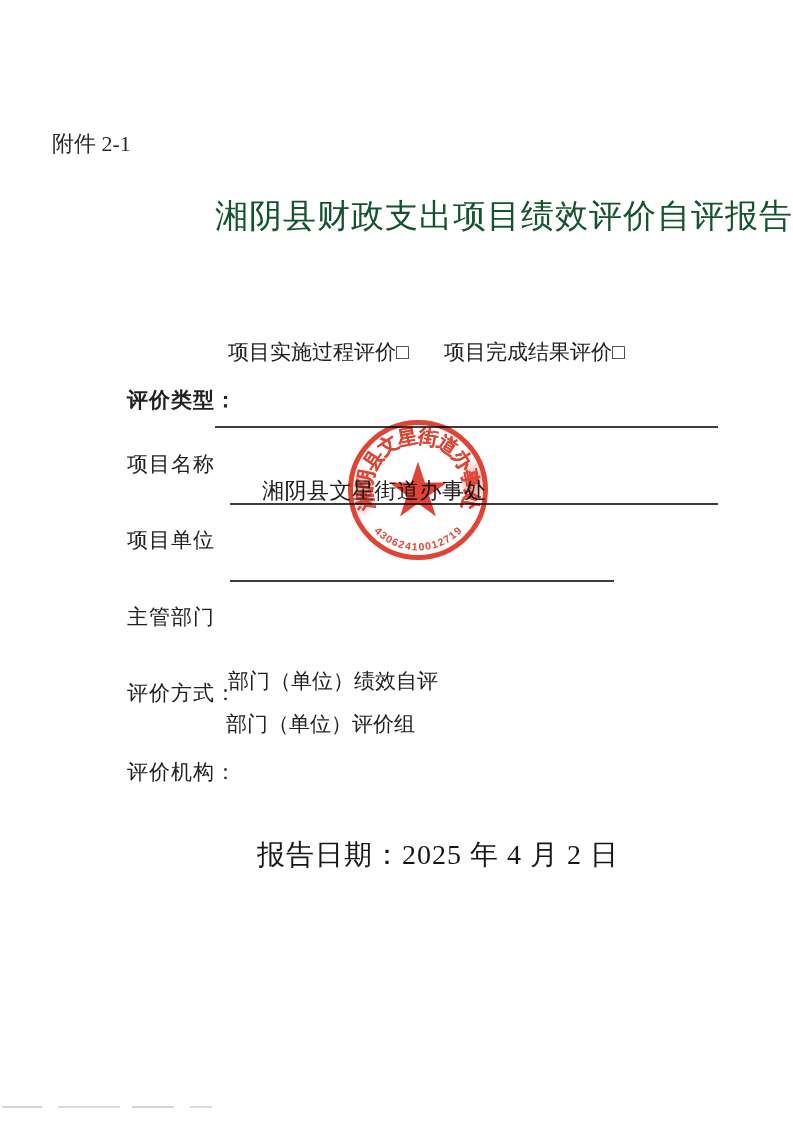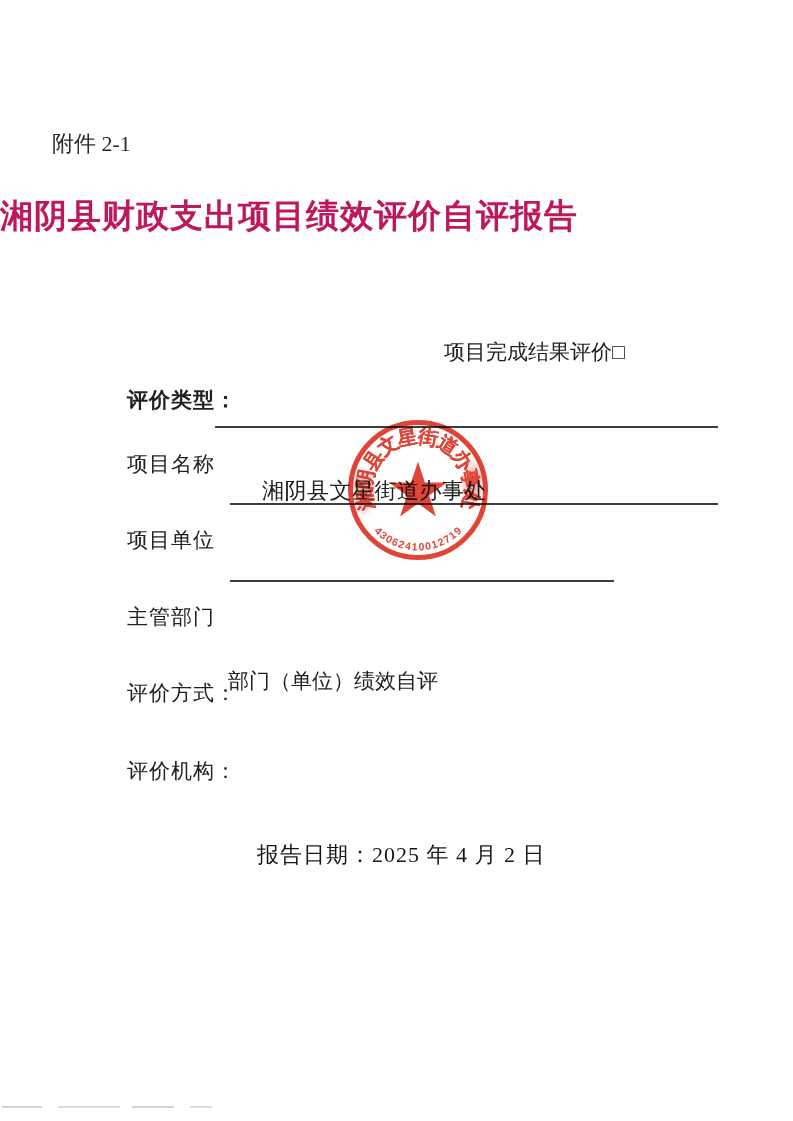--- a/index.html
+++ b/index.html
@@ -14,35 +14,35 @@
     border-radius: 23px;
   }
   .abs { position: absolute; white-space: nowrap; }
 
   .attachment {
     left: 52px; top: 131px;
     font-size: 22px; line-height: 26px; color: #2a2a2a;
   }
   .title {
     left: 0; right: 0; top: 196px;
-    text-align: left;
+    text-align: right;
     font-size: 33px; line-height: 40px;
-    font-weight: 700; letter-spacing: 1px; color: #be185d;
+    font-weight: 400; letter-spacing: 1px; color: #14532d;
   }
   .body-text { font-size: 21px; line-height: 25px; color: #212121; }
   .label { letter-spacing: 1px; margin-top: 48px; }
 
   .underline {
     position: absolute; height: 2px;
     background: #3d3d3d;
   }
   .value-spaced { letter-spacing: 15px; }
   .unit-value { font-size: 22px; letter-spacing: 0.5px; }
 
-  .footer-line { font-size: 22px; line-height: 26px; color: #161616; letter-spacing: 1px; }
+  .footer-line { font-size: 28px; line-height: 26px; color: #161616; letter-spacing: 1px; }
 
   
   .seal {
     position: absolute;
     left: 348px; top: 420px;
     width: 140px; height: 140px;
     mix-blend-mode: multiply;
     opacity: 0.93;
     filter: blur(0.3px);
   }
@@ -93,37 +93,39 @@
 </head>
 <body>
 
 <div class="page">
 
   <div class="abs attachment">附件 2-1</div>
 
   <div class="abs title">湘阴县财政支出项目绩效评价自评报告</div>
 
   <div class="abs body-text label" style="left:127px; top:340px; font-weight:600;">评价类型：</div>
+  <div class="abs body-text" style="left:228px; top:340px;">项目实施过程评价□</div>
   <div class="abs body-text" style="left:444px; top:340px;">项目完成结果评价□</div>
 
   <div class="abs body-text label" style="left:127px; top:404px;">项目名称</div>
   <div class="underline" style="left:215px; top:426px; width:503px;"></div>
 
   <div class="abs body-text label" style="left:127px; top:480px;text-align:right;">项目单位</div>
   <div class="abs body-text unit-value" style="left:262px; top:478px;">湘阴县文星街道办事处</div>
   <div class="underline" style="left:230px; top:503px; width:488px;"></div>
 
   <div class="abs body-text label" style="left:127px; top:557px;">主管部门</div>
   <div class="abs body-text" style="left:300px; top:556px;"></div>
   <div class="underline" style="left:230px; top:580px; width:384px;"></div>
 
   <div class="abs body-text label" style="left:127px; top:633px;">评价方式：</div>
   <div class="abs body-text" style="left:228px; top:633px;margin-top:36px;">部门（单位）绩效自评</div>
 
-  <div class="abs body-text label" style="left:127px; top:712px;font-family:Liberation Mono, monospace;">评价机构：</div>
+  <div class="abs body-text label" style="left:127px; top:712px;">评价机构：</div>
+  <div class="abs body-text" style="left:226px; top:712px;">部门（单位）评价组</div>
 
   <div class="abs footer-line" style="left:257px; top:842px;">报告日期：2025 年 4 月 2 日</div>
 
   <div class="seal">
     <div class="seal-ring" style="border-color: rgb(221, 53, 38);"></div>
     <div class="seal-star" style="background: rgb(221, 53, 38);"></div>
     <div class="seal-smudge smudge-left"></div>
     <div class="seal-smudge smudge-right"></div>
   <span class="seal-char" style="color: rgb(221, 53, 38); transform: translate(-50%, -50%) rotate(-101deg) translateY(-54px);">湘</span>
       <span class="seal-char" style="color: rgb(221, 53, 38); transform: translate(-50%, -50%) rotate(-78.5556deg) translateY(-54px);">阴</span>

